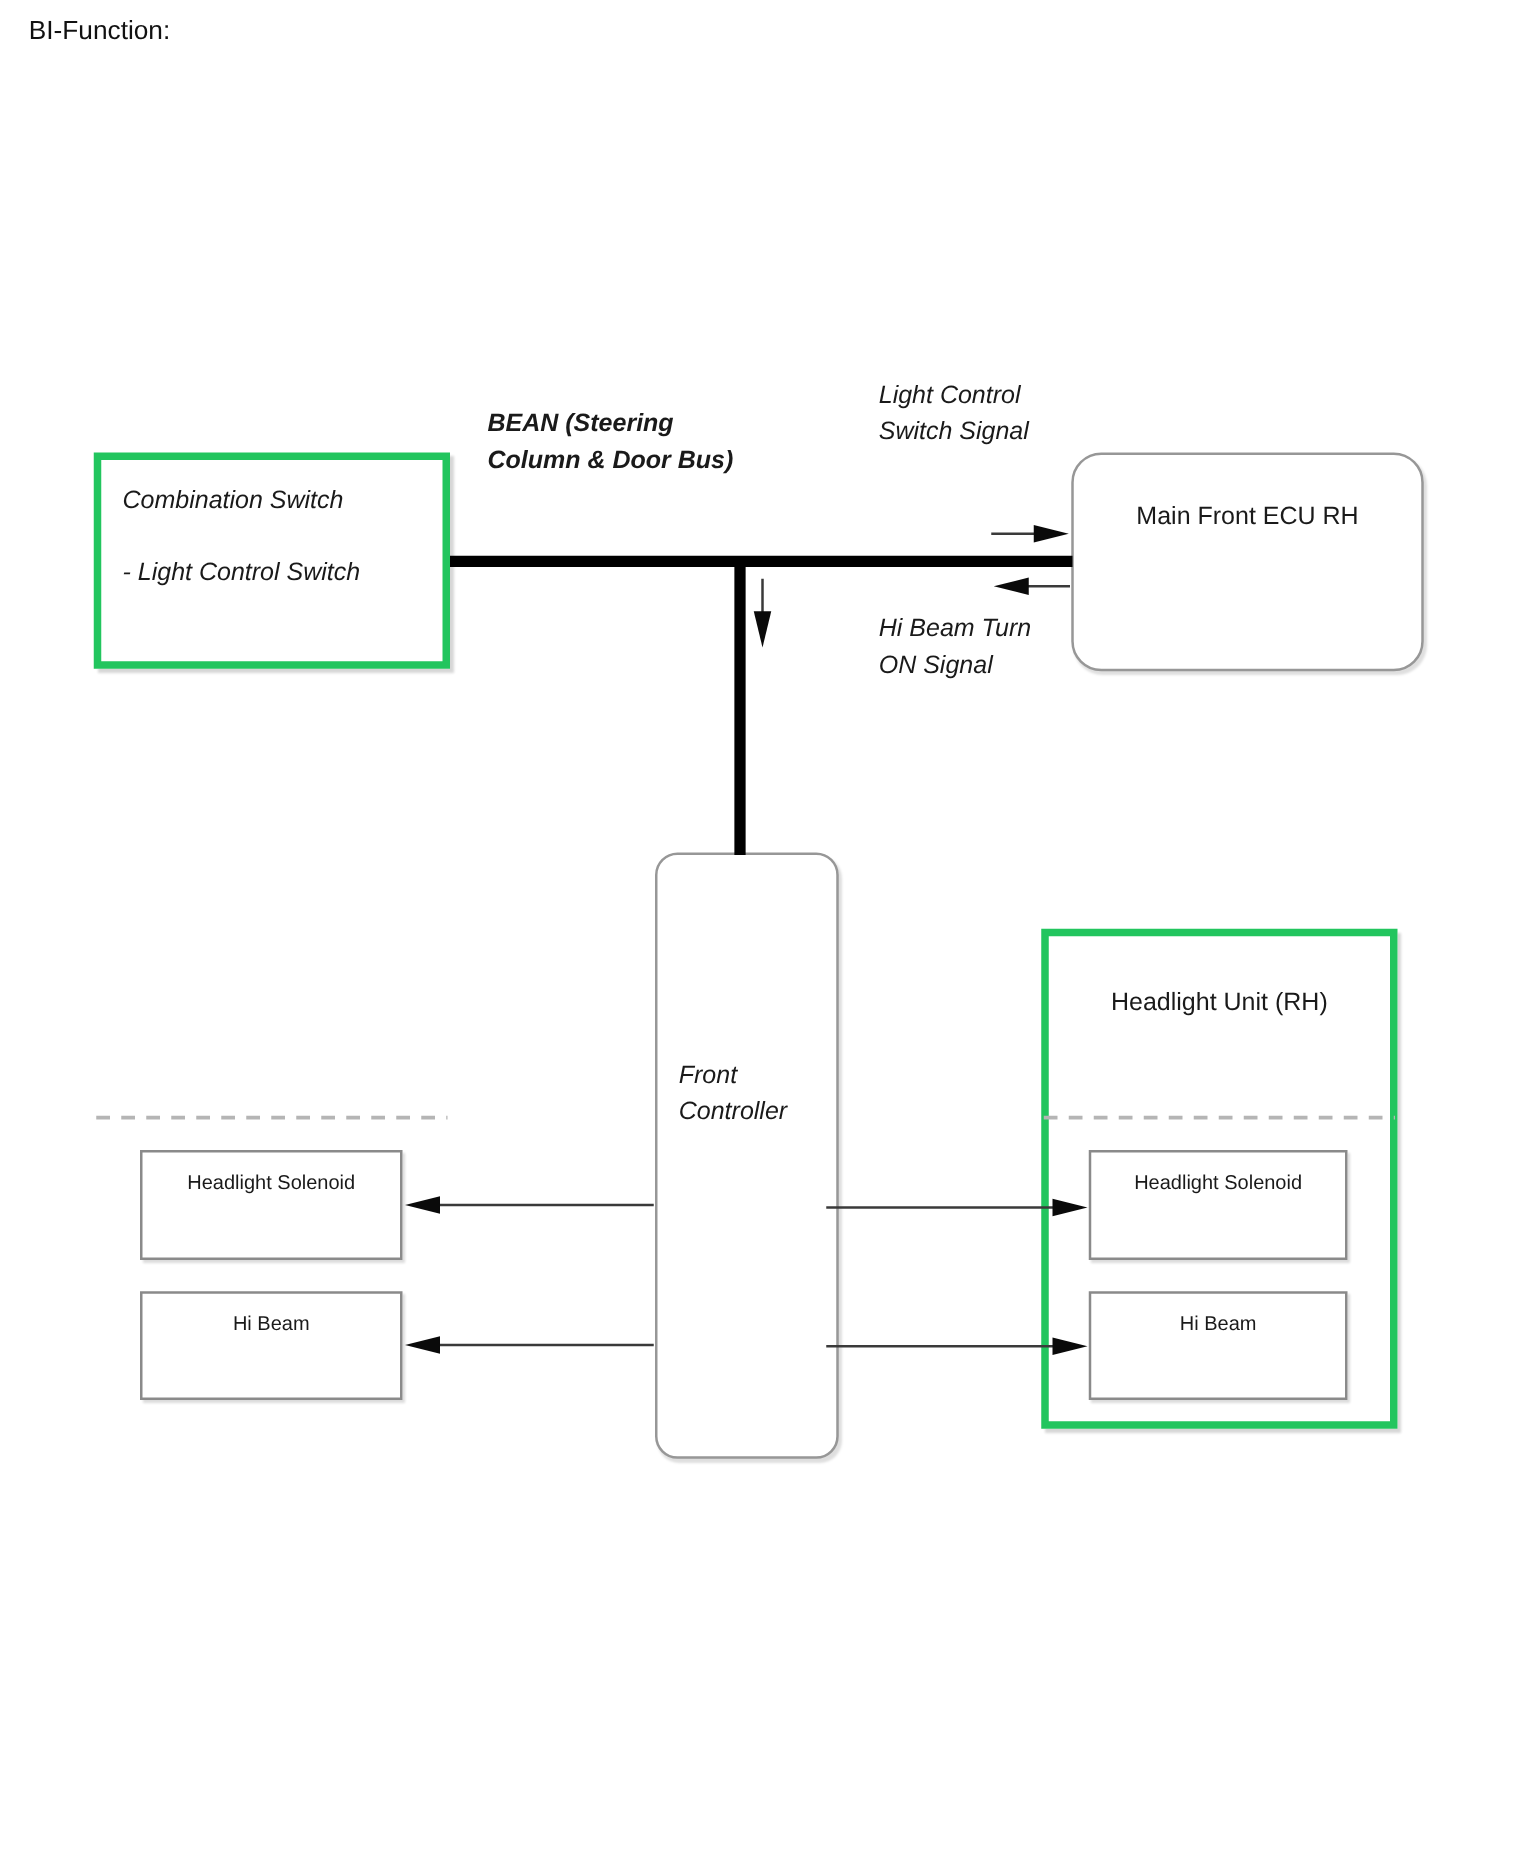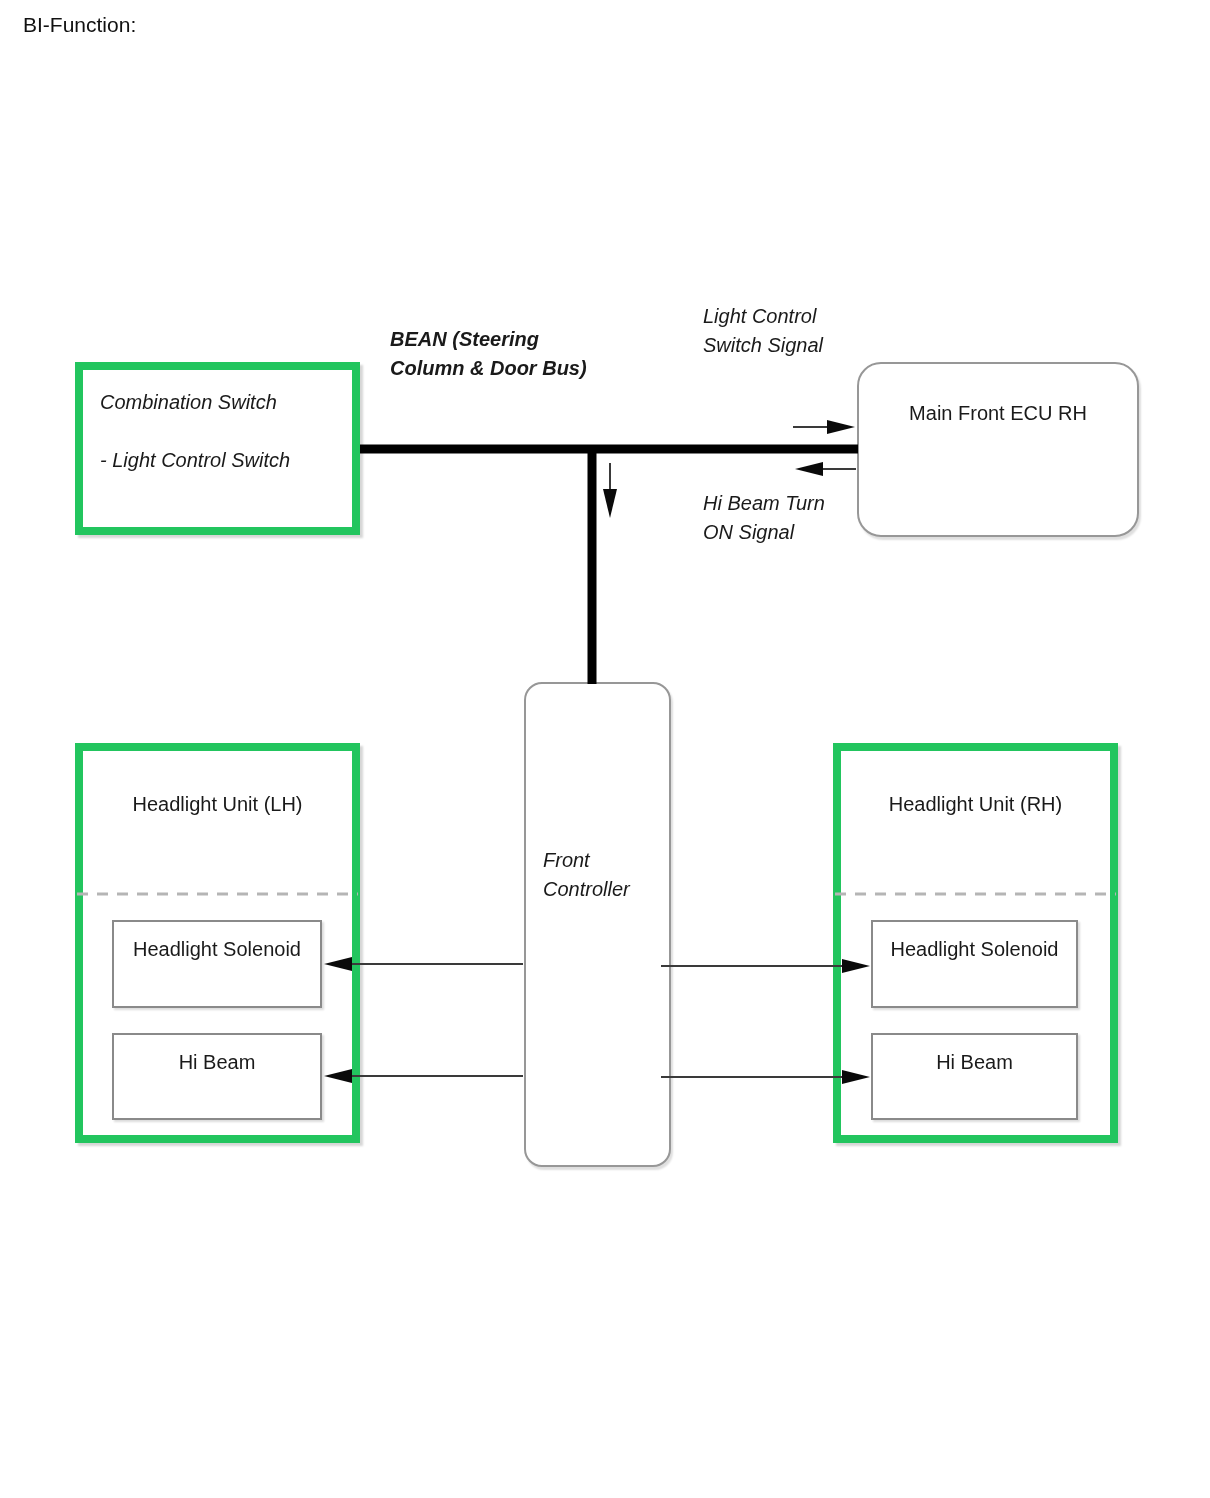--- a/index.html
+++ b/index.html
@@ -12,21 +12,21 @@
     overflow:hidden;
   }
   .abs{position:absolute;}
   #title{
     left:23px;top:13px;
     font-size:21px;font-weight:normal;color:#111;
   }
   .node{
     position:absolute;
     background:#ffffff;
-    border:8px solid #22c55e;
+    border:6px solid #22c55e;
     box-shadow:3px 3px 2px rgba(0,0,0,0.16);
     box-sizing:border-box;
     font-size:20px;
     z-index:1;
   }
   .rounded{
     border:2px solid #979797;
     border-radius:24px;
     box-shadow:2px 3px 2px rgba(0,0,0,0.13);
   }
@@ -51,21 +51,21 @@
   .unit{width:285px;height:400px;}
   #headlight-unit-lh{left:75px;top:743px;}
   #headlight-unit-rh{left:833px;top:743px;padding-left:36px;}
   .unit .unit-label{position:absolute;left:0;right:0;top:42px;text-align:center;}
   .subnode{
     position:absolute;
     background:#ffffff;
     border:2px solid #8a8a8a;
     box-shadow:2px 2px 2px rgba(0,0,0,0.14);
     box-sizing:border-box;
-    font-size:20px;text-align:center;
+    font-size:16px;text-align:center;
     z-index:2;
   }
   .subnode .inner{position:absolute;left:0;right:0;top:16px;}
   #lh-solenoid{left:112px;top:920px;width:210px;height:88px;}
   #lh-hibeam{left:112px;top:1033px;width:210px;height:87px;}
   #rh-solenoid{left:871px;top:920px;width:207px;height:88px;}
   #rh-hibeam{left:871px;top:1033px;width:207px;height:87px;}
   
   #bean-label{left:390px;top:325px;}
   #light-control-label{left:703px;top:302px;}
@@ -111,23 +111,20 @@
     </div>
   </div>
 
   <div id="front-controller" class="node rounded">
     <div class="inner">
       <span class="lbl-line">Front</span>
       <span class="lbl-line">Controller</span>
     </div>
   </div>
 
-  <div id="headlight-unit-lh" class="node unit">
-    <div class="unit-label">Headlight Unit (LH)</div>
-  </div>
   <div id="lh-solenoid" class="subnode">
     <div class="inner">Headlight Solenoid</div>
   </div>
   <div id="lh-hibeam" class="subnode">
     <div class="inner">Hi Beam</div>
   </div>
 
   <div id="headlight-unit-rh" class="node unit">
     <div class="unit-label">Headlight Unit (RH)</div>
   </div>

